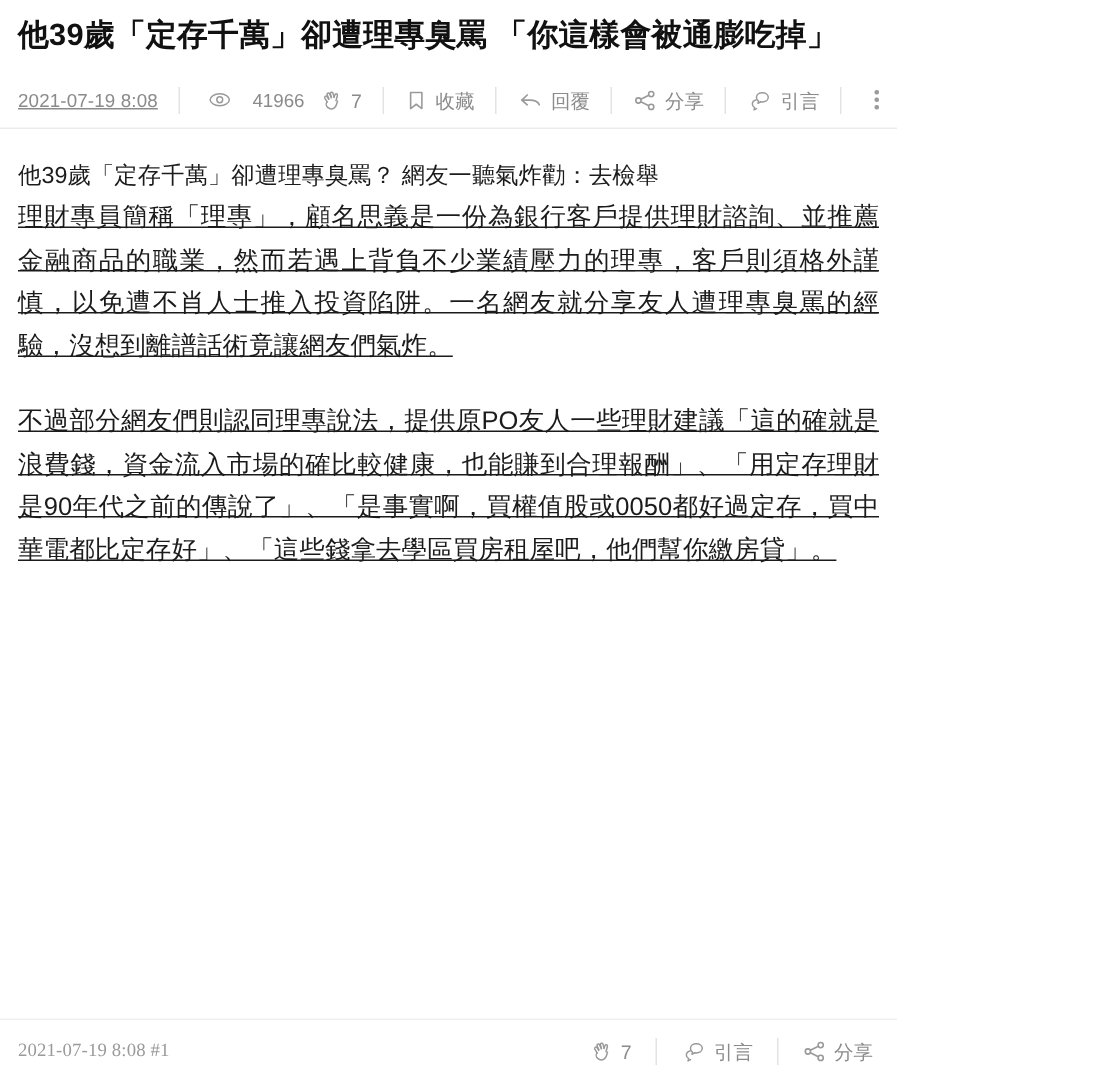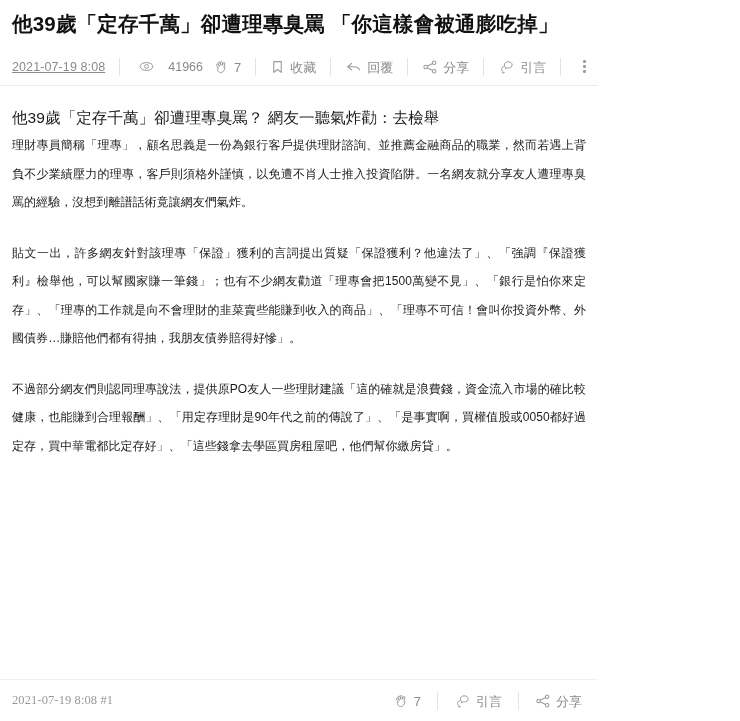--- a/index.html
+++ b/index.html
@@ -147,27 +147,28 @@
   }
   .sub-source {
     font-size: 15.5px;
     line-height: 27px;
     color: #1b1b1b;
     letter-spacing: 0.1px;
     margin-bottom: 2px;
   }
 
   .para {
-    font-size: 12px;
+    font-size: 17px;
     line-height: 28.5px;
     color: #1b1b1b;
     text-align: justify;
     text-justify: inter-character;
     margin: 0 0 22px 0;
     letter-spacing: 0.05px;
+    text-decoration: underline;
   }
   .para.tight { margin-bottom: 11px; }
 
   
   .post-footer {
     flex: 0 0 auto;
     height: 41px;
     display: flex;
     align-items: center;
     padding: 0 12px;
@@ -296,21 +297,20 @@
       </div>
     </div>
   </div>
 
   <div class="hrule"></div>
 
   <div class="post-body">
     <div class="sub-title">他39歲「定存千萬」卻遭理專臭罵？ 網友一聽氣炸勸：去檢舉</div>
 
     <p class="para">理財專員簡稱「理專」，顧名思義是一份為銀行客戶提供理財諮詢、並推薦金融商品的職業，然而若遇上背負不少業績壓力的理專，客戶則須格外謹慎，以免遭不肖人士推入投資陷阱。一名網友就分享友人遭理專臭罵的經驗，沒想到離譜話術竟讓網友們氣炸。</p>
-    <p class="para">貼文一出，許多網友針對該理專「保證」獲利的言詞提出質疑「保證獲利？他違法了」、「強調『保證獲利』檢舉他，可以幫國家賺一筆錢」；也有不少網友勸道「理專會把1500萬變不見」、「銀行是怕你來定存」、「理專的工作就是向不會理財的韭菜賣些能賺到收入的商品」、「理專不可信！會叫你投資外幣、外國債券…賺賠他們都有得抽，我朋友債券賠得好慘」。</p>
     <p class="para tight">不過部分網友們則認同理專說法，提供原PO友人一些理財建議「這的確就是浪費錢，資金流入市場的確比較健康，也能賺到合理報酬」、「用定存理財是90年代之前的傳說了」、「是事實啊，買權值股或0050都好過定存，買中華電都比定存好」、「這些錢拿去學區買房租屋吧，他們幫你繳房貸」。</p>
   </div>
 
   <div class="hrule-soft"></div>
 
   <div class="post-footer">
     <span class="footer-date">2021-07-19 8:08 #1</span>
     <div class="spacer"></div>
 
     <div class="footer-actions">

